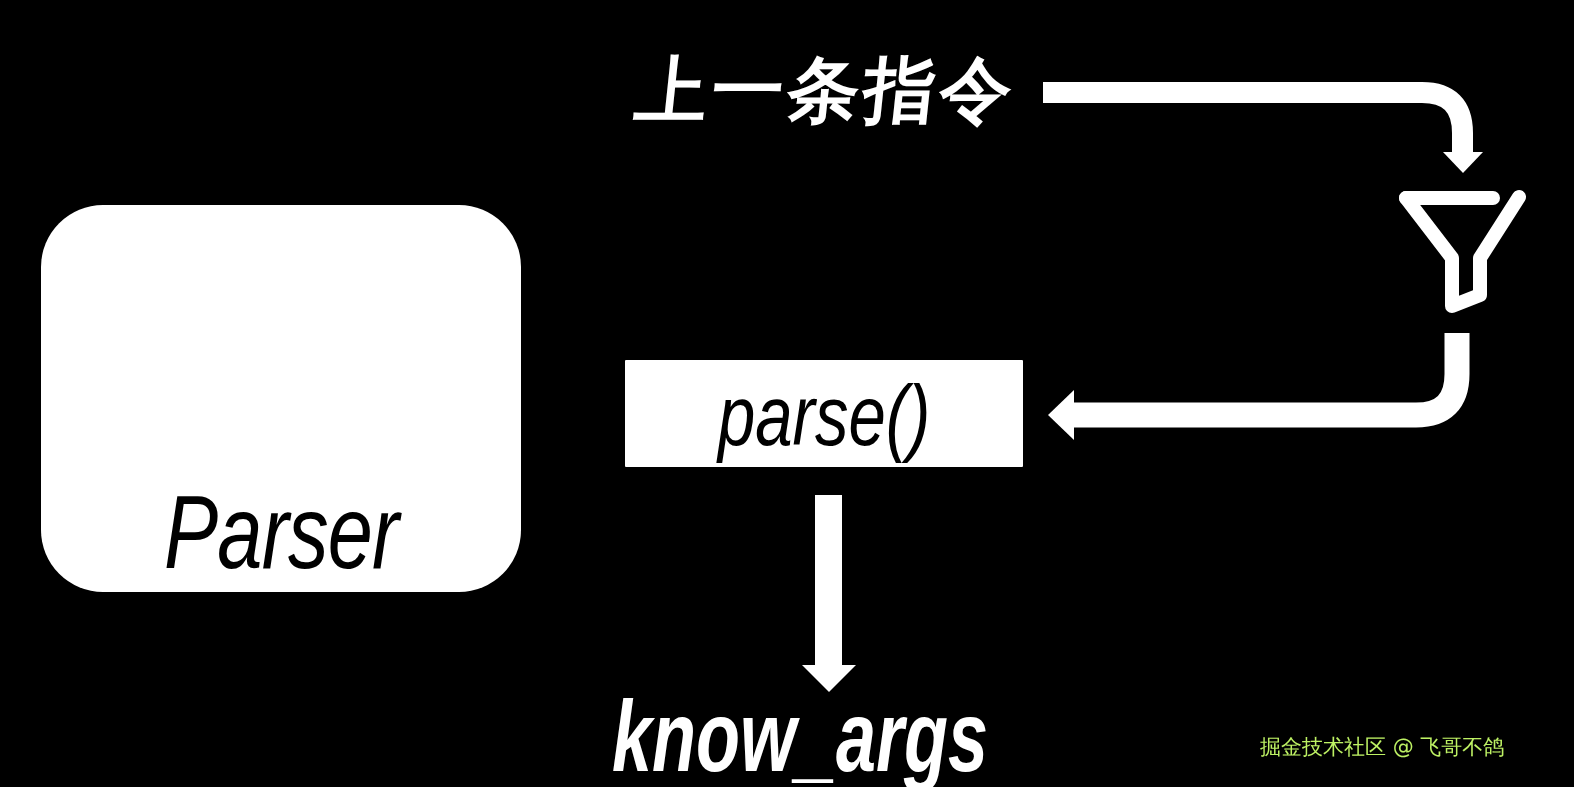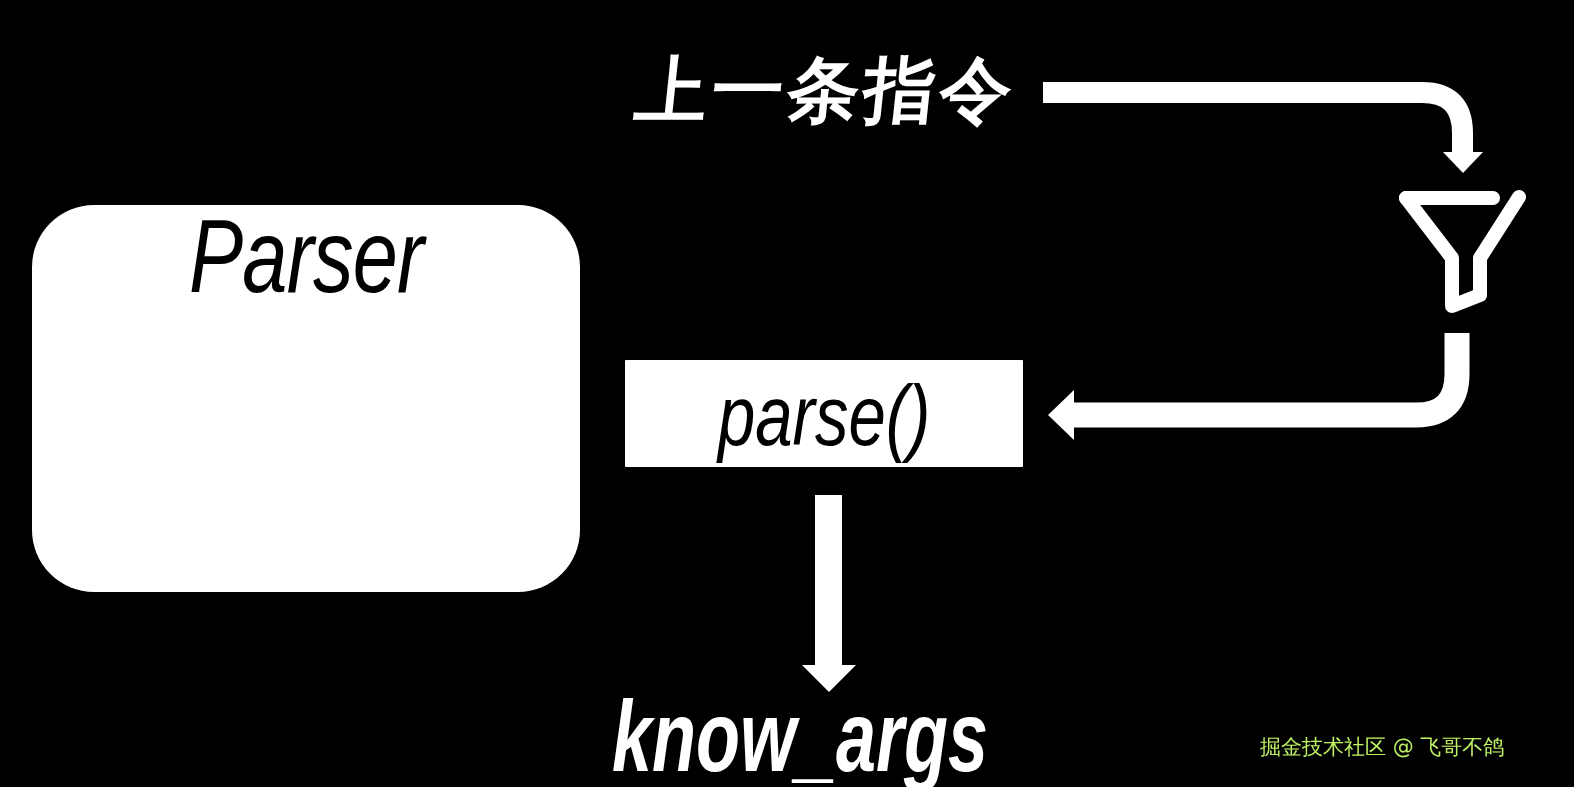--- a/index.html
+++ b/index.html
@@ -9,25 +9,25 @@
     }
     body {
       width: 1574px;
       height: 787px;
       position: relative;
       overflow: hidden;
       font-family: "Liberation Sans", sans-serif;
     }
     .abs { position: absolute; }
     .parser-box {
-      left: 32px; top: 205px;
-      width: 548px; height: 387px;
+      left: 41px; top: 205px;
+      width: 480px; height: 387px;
       background: #ffffff;
       border-radius: 62px;
-      display: flex; align-items: flex-start; justify-content: center;
+      display: flex; align-items: flex-end; justify-content: center;
     }
     .parser-label {
       font-family: "Liberation Sans", sans-serif;
       font-style: italic;
       font-size: 104px;
       color: #000000;
       transform: scaleX(0.78);
       letter-spacing: -1px;
       margin-top: -8px;
     }

